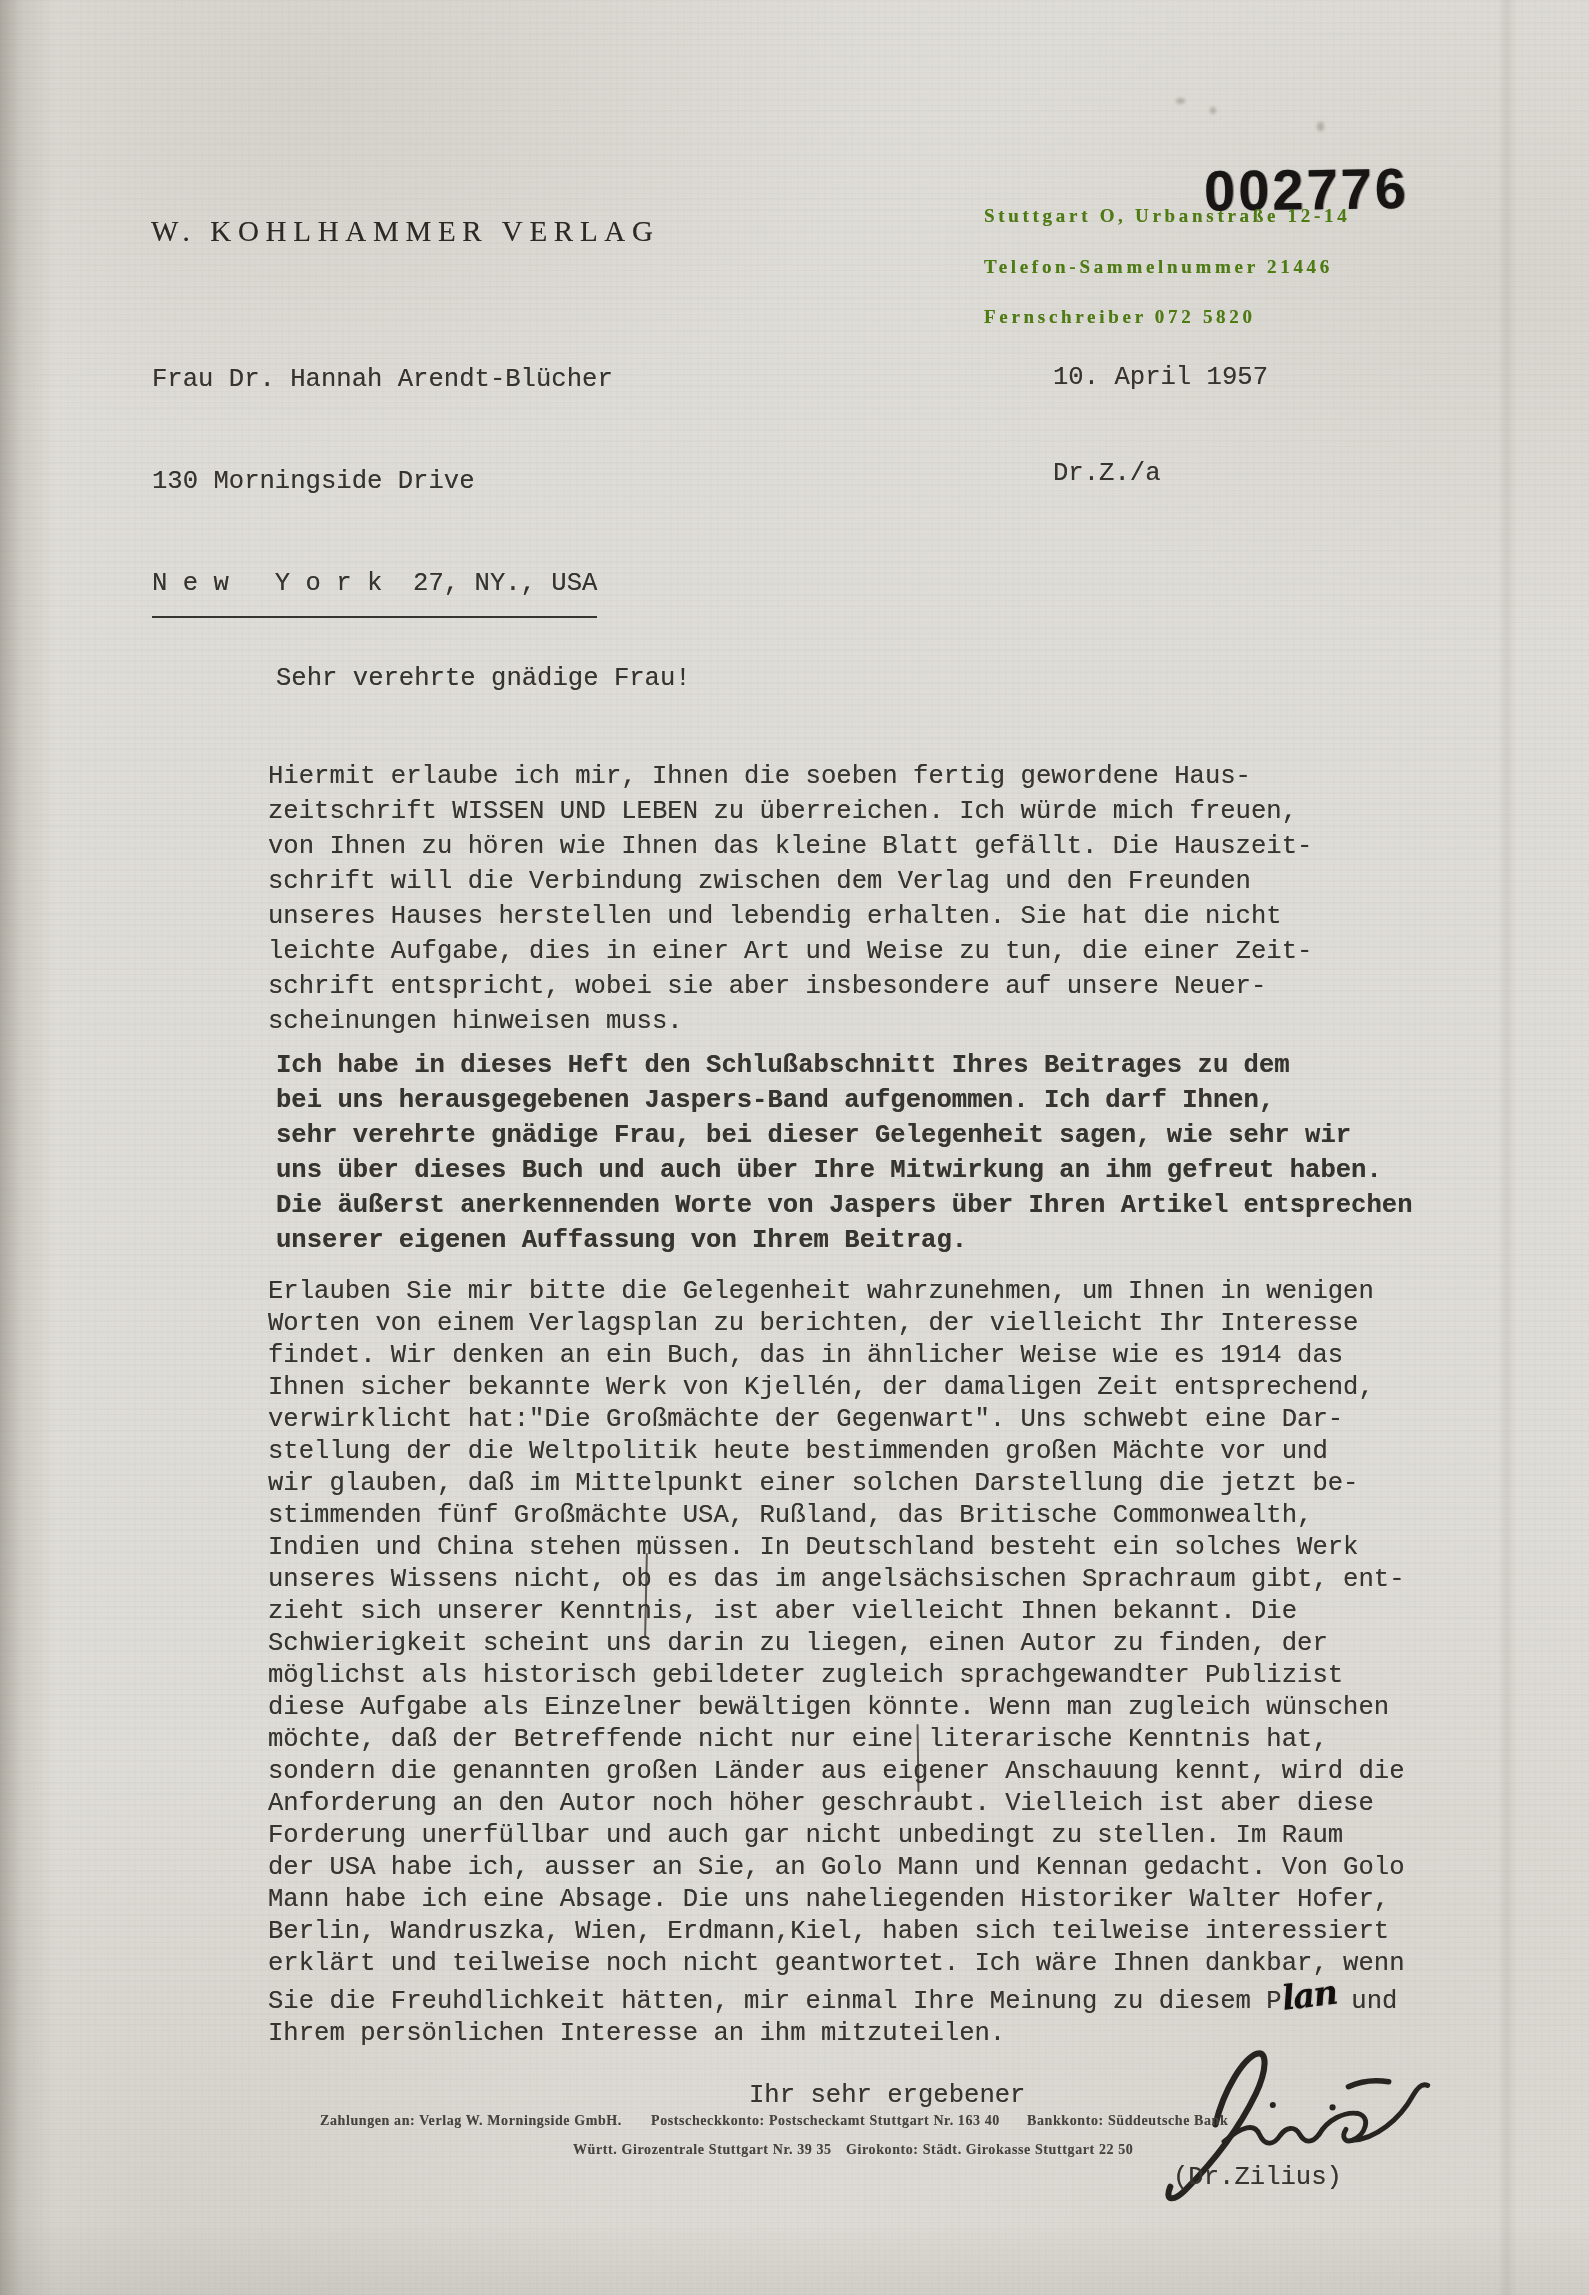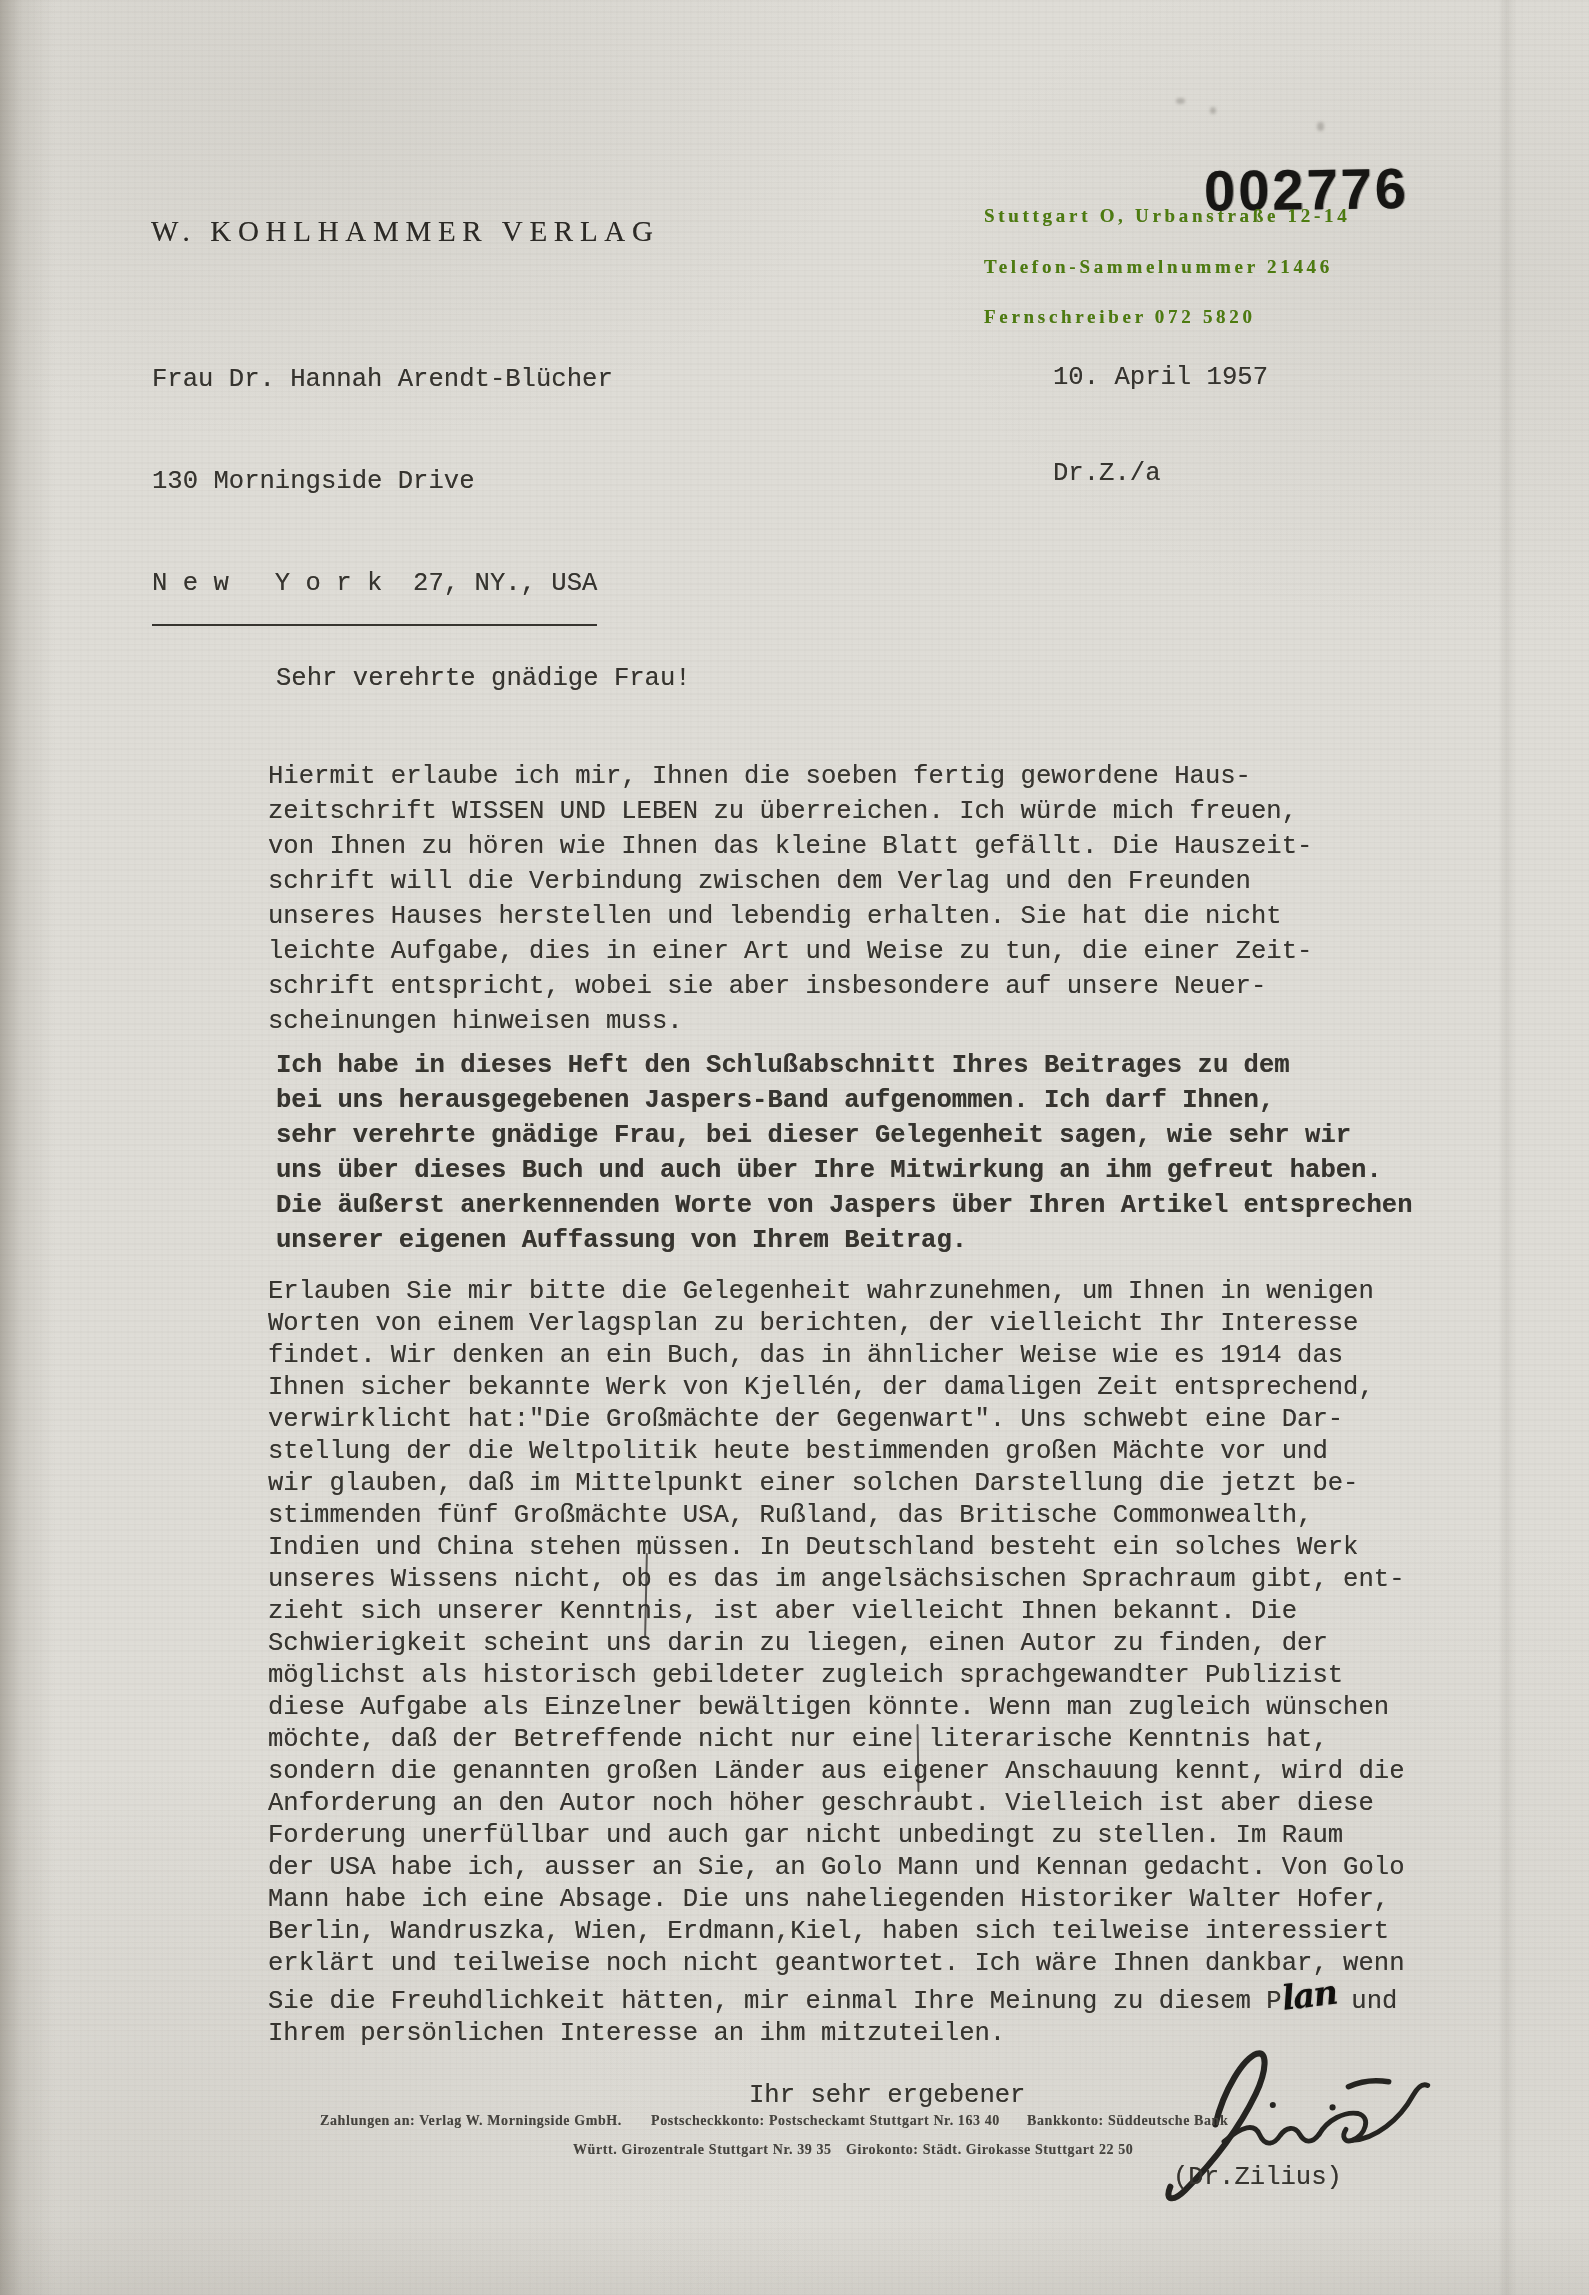--- a/index.html
+++ b/index.html
@@ -57,21 +57,21 @@
   .lh-right{position:absolute;left:984px;
     font-family:"Liberation Serif", serif;font-weight:bold;
     font-size:19px;letter-spacing:3.7px;color:#4d7c0f;
     text-shadow:0 0 0.6px rgba(47,45,41,0.4);
     white-space:pre;}
   .lh1{top:205px;}
   .lh2{top:256px;}
   .lh3{top:306px;}
 
   .recipient{position:absolute;left:152px;top:354px;font-size:25.6px;line-height:51px;white-space:pre;}
-  .recipient .city{display:inline-block;border-bottom:2.4px solid #36342f;padding-bottom:15px;}
+  .recipient .city{display:inline-block;border-bottom:2.4px solid #36342f;padding-bottom:7px;}
 
   .dateline{position:absolute;left:1053px;top:354px;font-size:25.6px;line-height:48px;white-space:pre;}
 
   .salutation{position:absolute;left:276px;top:664px;font-size:25.6px;}
 
   .par1{position:absolute;left:268px;top:759px;width:1207px;}
   .par2{position:absolute;left:276px;top:1048px;width:1207px;font-weight:bold;}
   .par3{position:absolute;left:268px;top:1276px;width:1213px;}
 
   .handwritten{

